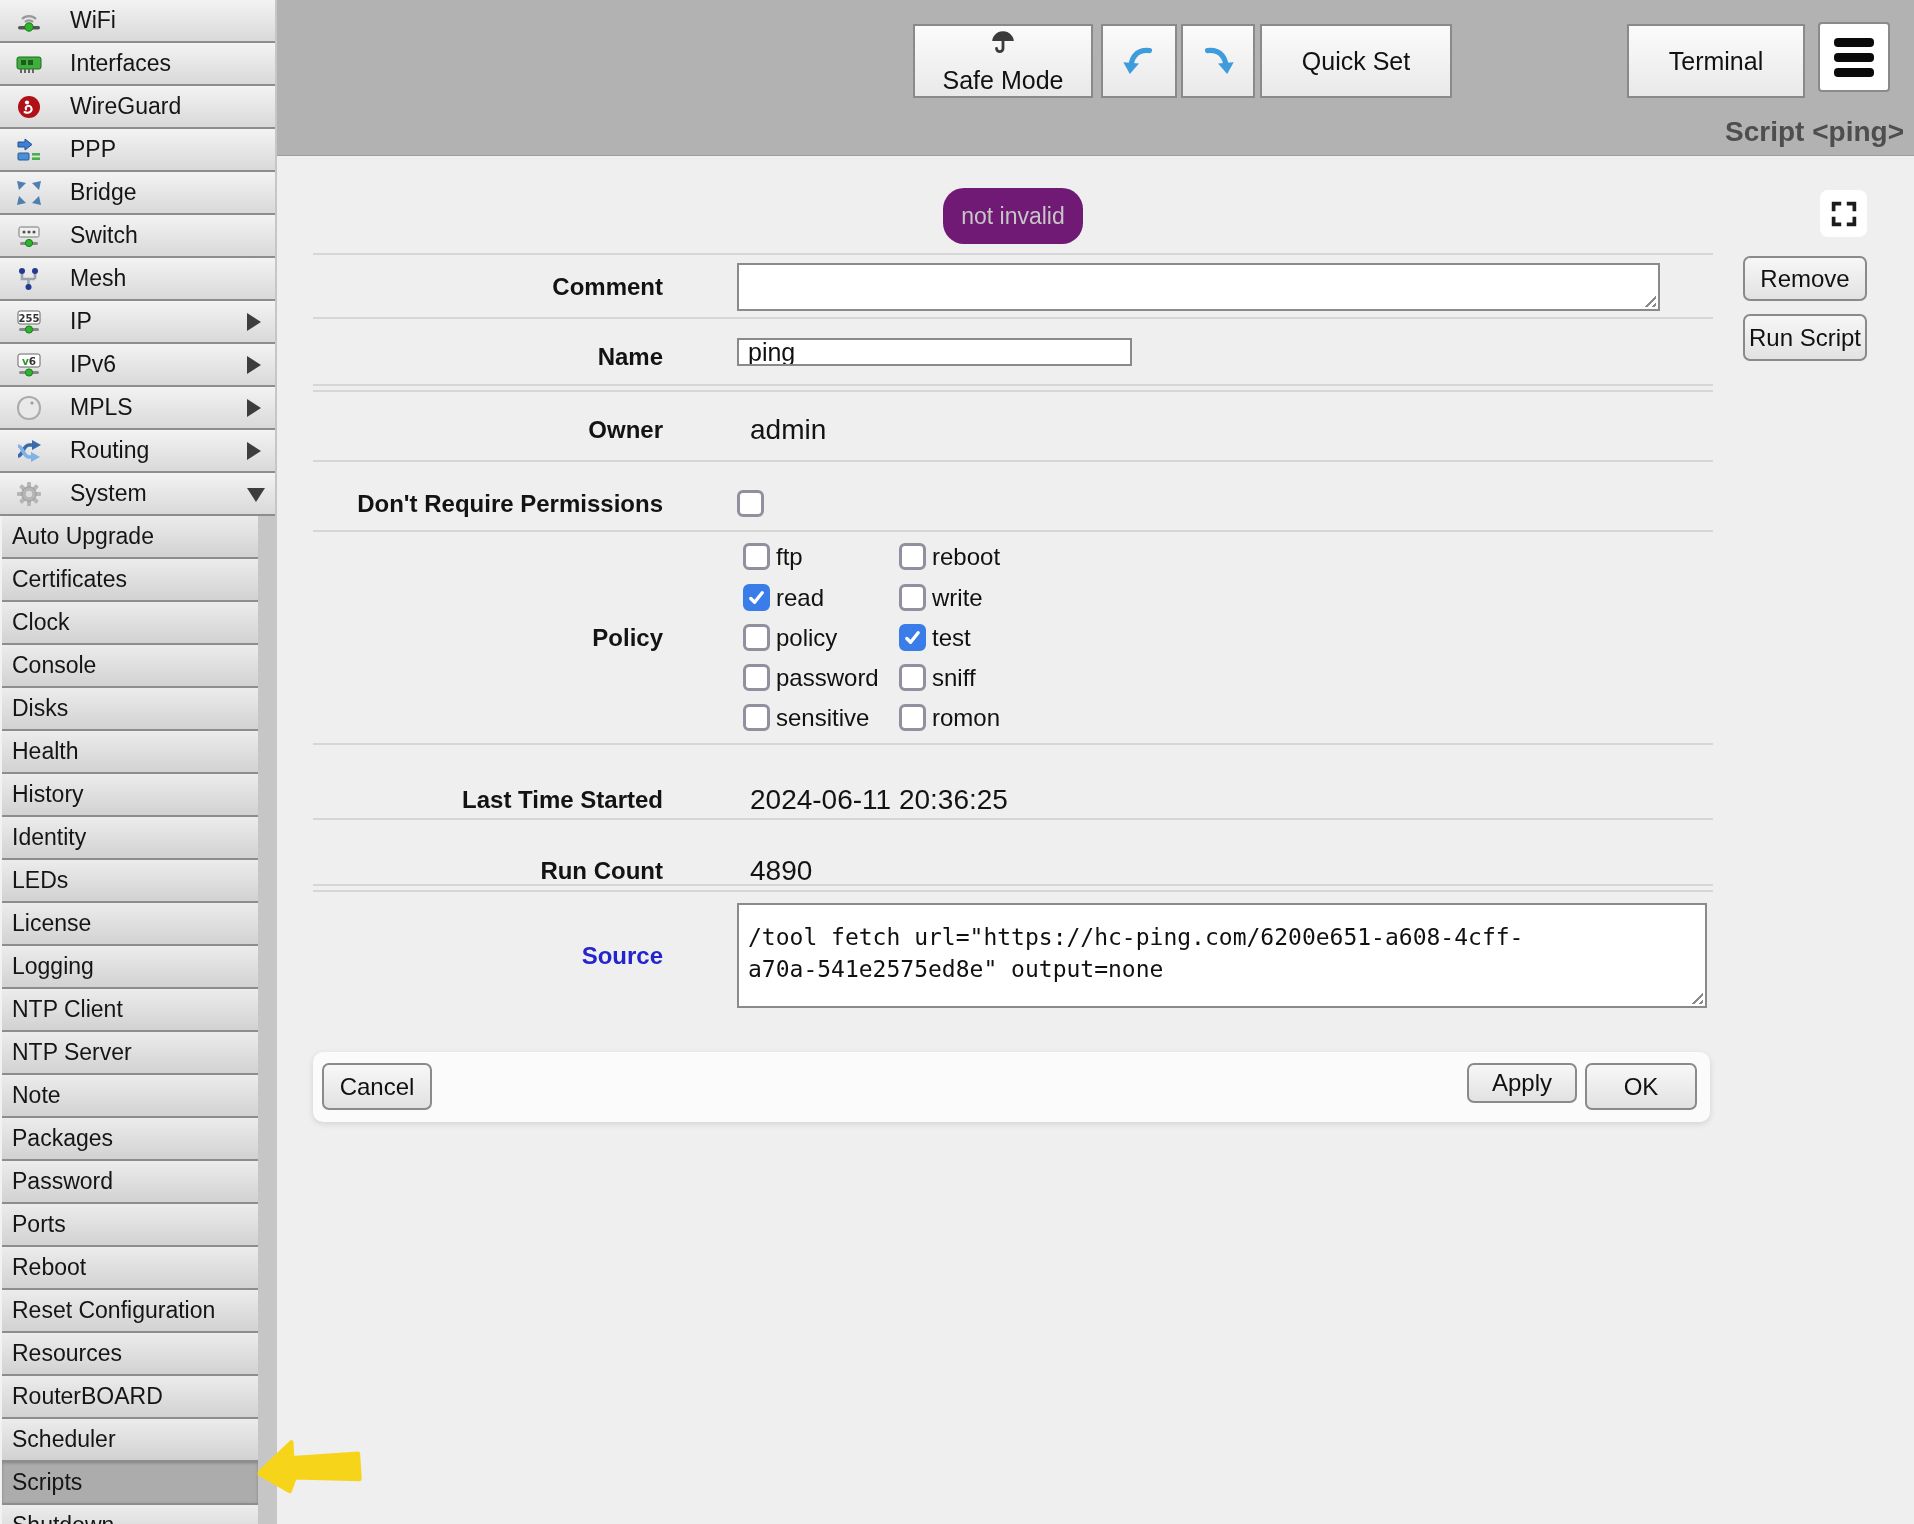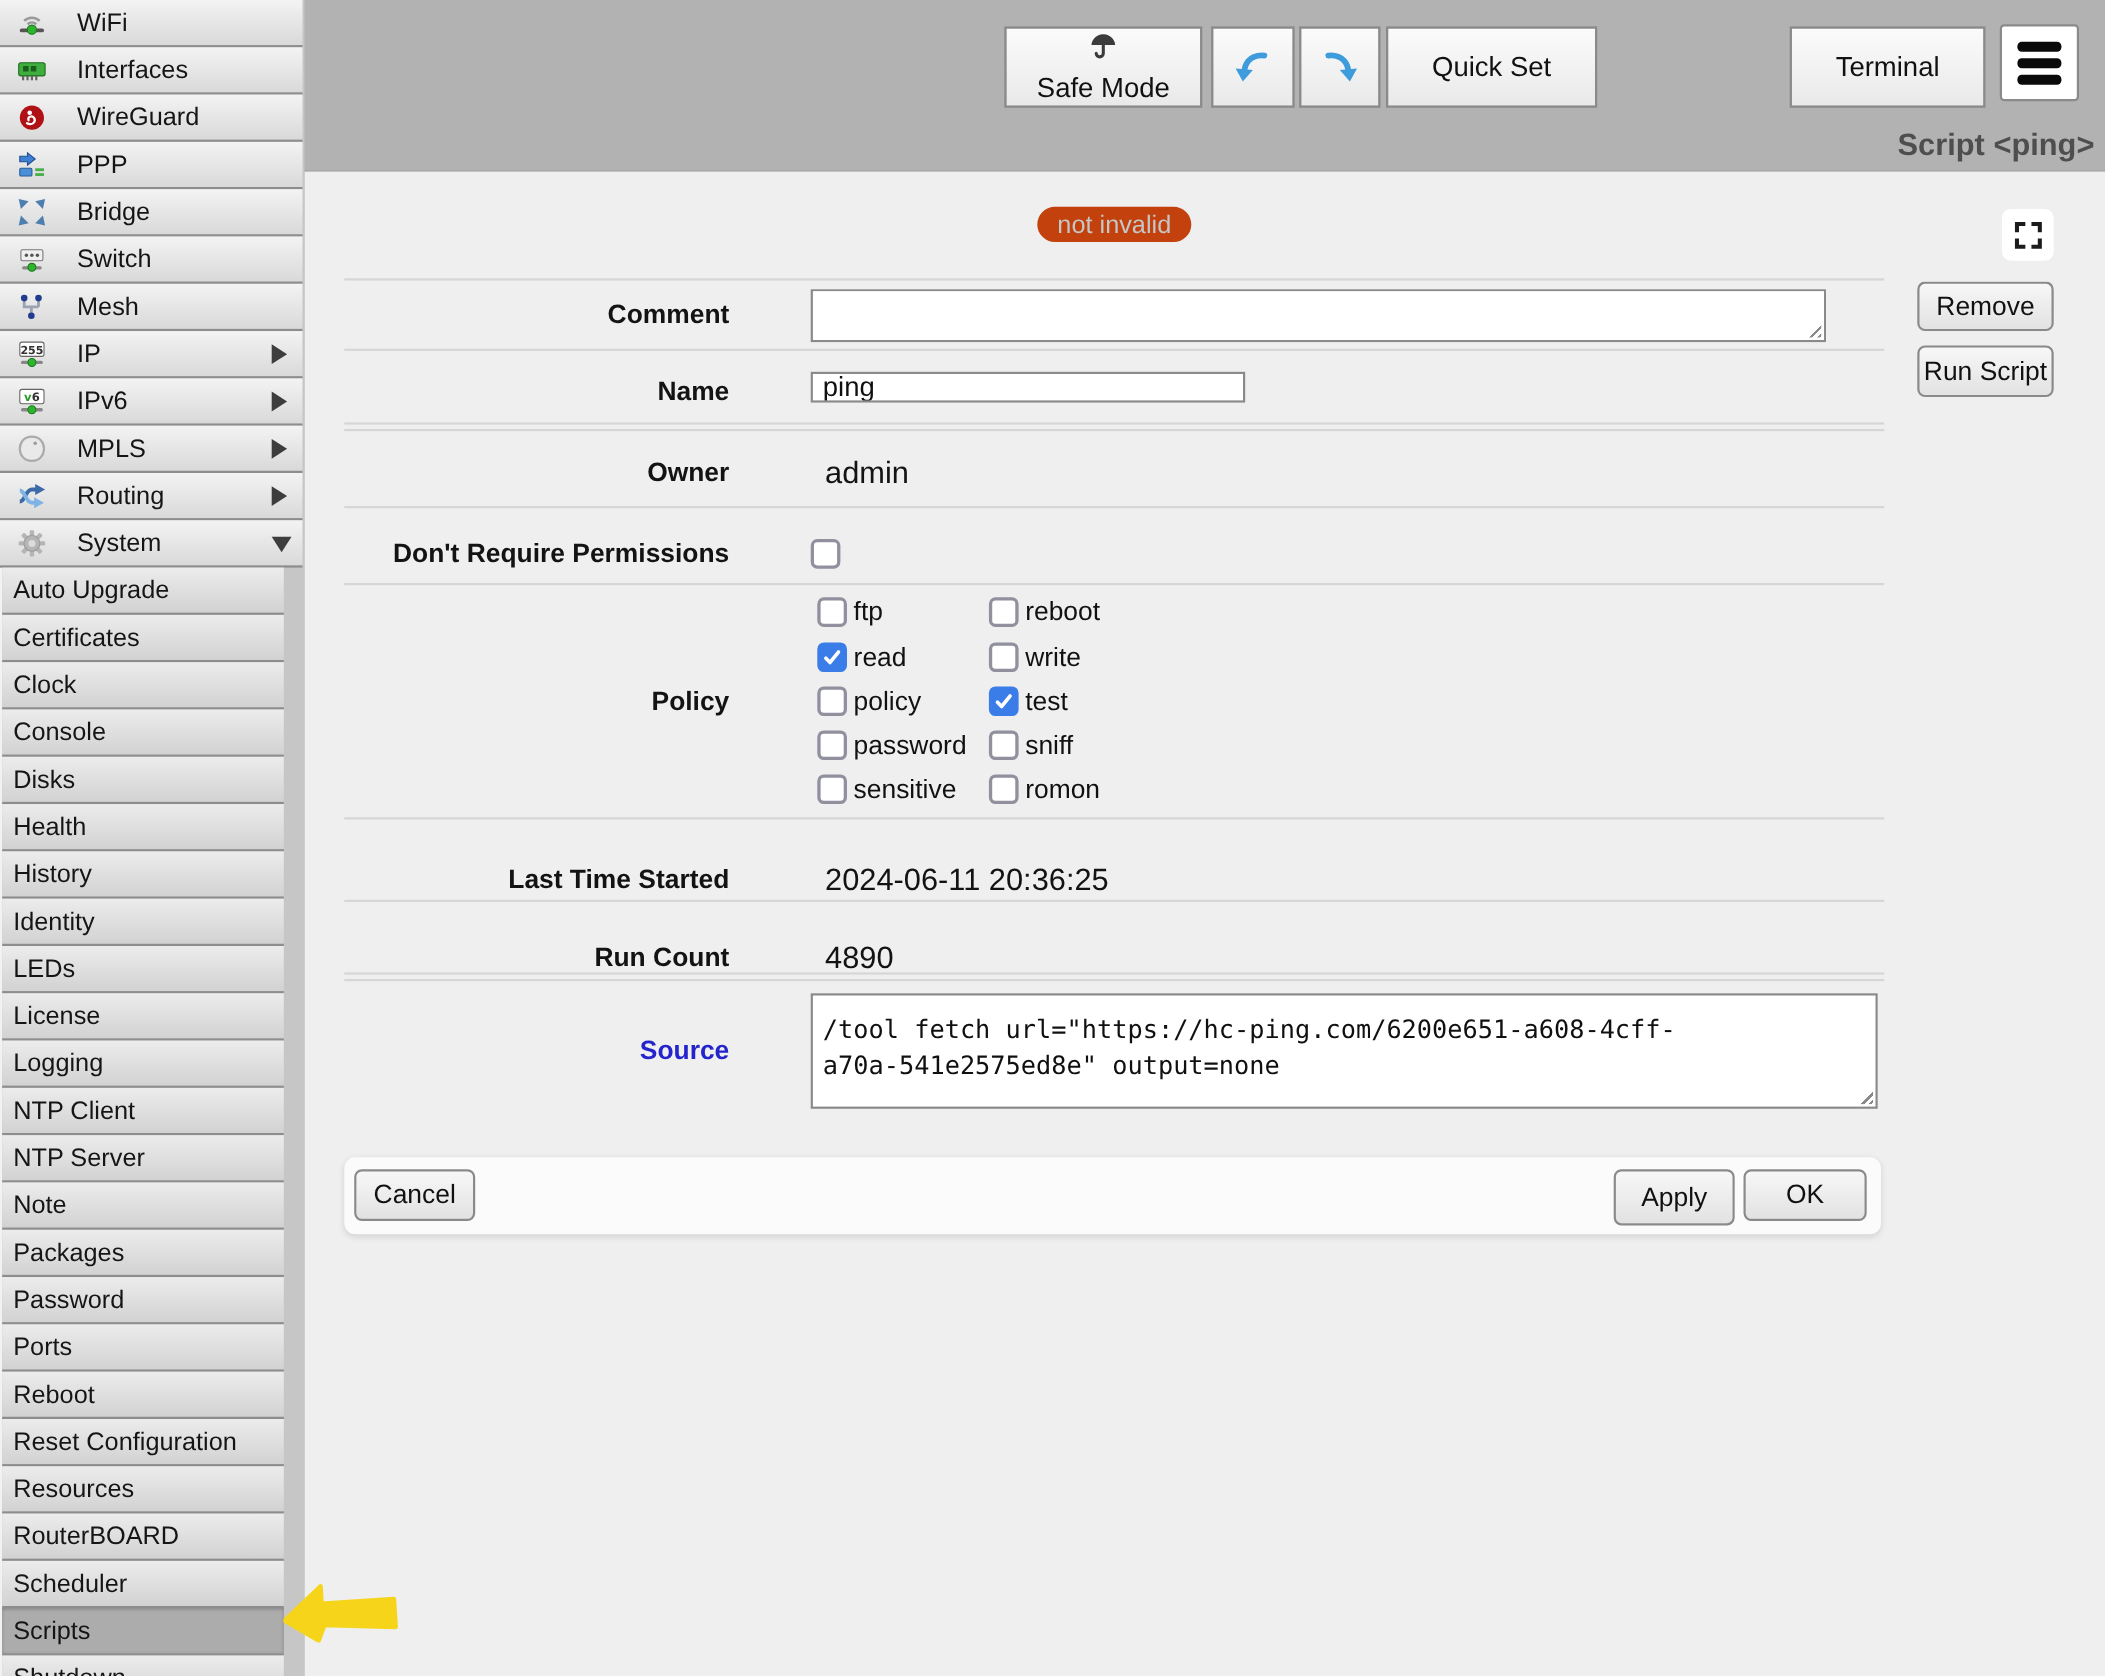--- a/index.html
+++ b/index.html
@@ -40,21 +40,21 @@
   #btn-terminal{left:1350px;width:178px;}
   .menu-btn{position:absolute;left:1541px;top:22px;width:72px;height:70px;background:#fff;
       border:2px solid #8a8a8a;box-sizing:border-box;display:flex;flex-direction:column;
       align-items:center;justify-content:center;gap:6px;border-radius:4px;cursor:pointer;}
   .menu-btn i{display:block;width:40px;height:9px;background:#0a0a0a;border-radius:4px;}
   .page-title{position:absolute;right:10px;top:116px;font-size:28px;font-weight:bold;color:#4e4e4e;}
 
   
   .content{position:absolute;left:277px;top:156px;width:1637px;height:1368px;background:var(--content-bg,#efefef);}
   .hr{position:absolute;left:36px;width:1400px;height:2px;background:#d6d6d6;}
-  .pill{position:absolute;left:666px;top:32px;width:140px;height:32px;border-radius:21px;background:#c2410c;
+  .pill{position:absolute;left:666px;top:32px;width:140px;height:56px;border-radius:21px;background:#701a75;
       color:#c6c6c6;font-size:23px;display:flex;align-items:center;justify-content:center;}
   .fsbtn{position:absolute;left:1543px;top:34px;width:47px;height:47px;background:#fff;border-radius:8px;
       display:flex;align-items:center;justify-content:center;cursor:pointer;}
   .flabel{position:absolute;left:36px;width:350px;text-align:right;font-weight:bold;font-size:24px;
       color:#131313;line-height:30px;white-space:nowrap;}
   .flabel.src{color:var(--source-link-blue,#2424cc);cursor:pointer;}
   .fvalue{position:absolute;left:473px;font-size:28px;color:#131313;line-height:30px;white-space:nowrap;}
   .ta-wrap{position:absolute;}
   .ta-wrap textarea{width:100%;height:100%;box-sizing:border-box;border:2px solid #8a8a8a;background:#fff;
       resize:none;outline:none;padding:16px 9px;margin:0;}
@@ -74,21 +74,21 @@
   .pol-item{position:absolute;display:flex;align-items:center;gap:6px;height:27px;}
   .pol-lbl{font-size:24px;color:#111;}
   .panel{position:absolute;left:36px;top:896px;width:1397px;height:70px;background:#fbfbfb;border-radius:10px;
       box-shadow:0 2px 6px rgba(0,0,0,.12);}
   .btn{position:absolute;border:2px solid #8a8a8a;border-radius:7px;background:linear-gradient(#f7f7f7,#e2e2e2);
       font-size:24px;color:#111;display:flex;align-items:center;justify-content:center;box-sizing:border-box;
       cursor:pointer;font-family:inherit;}
   #btn-remove{left:1466px;top:100px;width:124px;height:45px;}
   #btn-run{left:1466px;top:158px;width:124px;height:47px;}
   #btn-cancel{left:45px;top:907px;width:110px;height:47px;}
-  #btn-apply{left:1190px;top:907px;width:110px;height:51px;}
+  #btn-apply{left:1190px;top:907px;width:110px;height:40px;}
   #btn-ok{left:1308px;top:907px;width:112px;height:47px;}
   .yellow-arrow{position:absolute;left:259px;top:1438px;width:104px;height:58px;transform:rotate(8deg);}
 </style>
 </head>
 <body>
 
 <div class="app">
 
   <aside class="sidebar">
     <ul id="nav-top">

